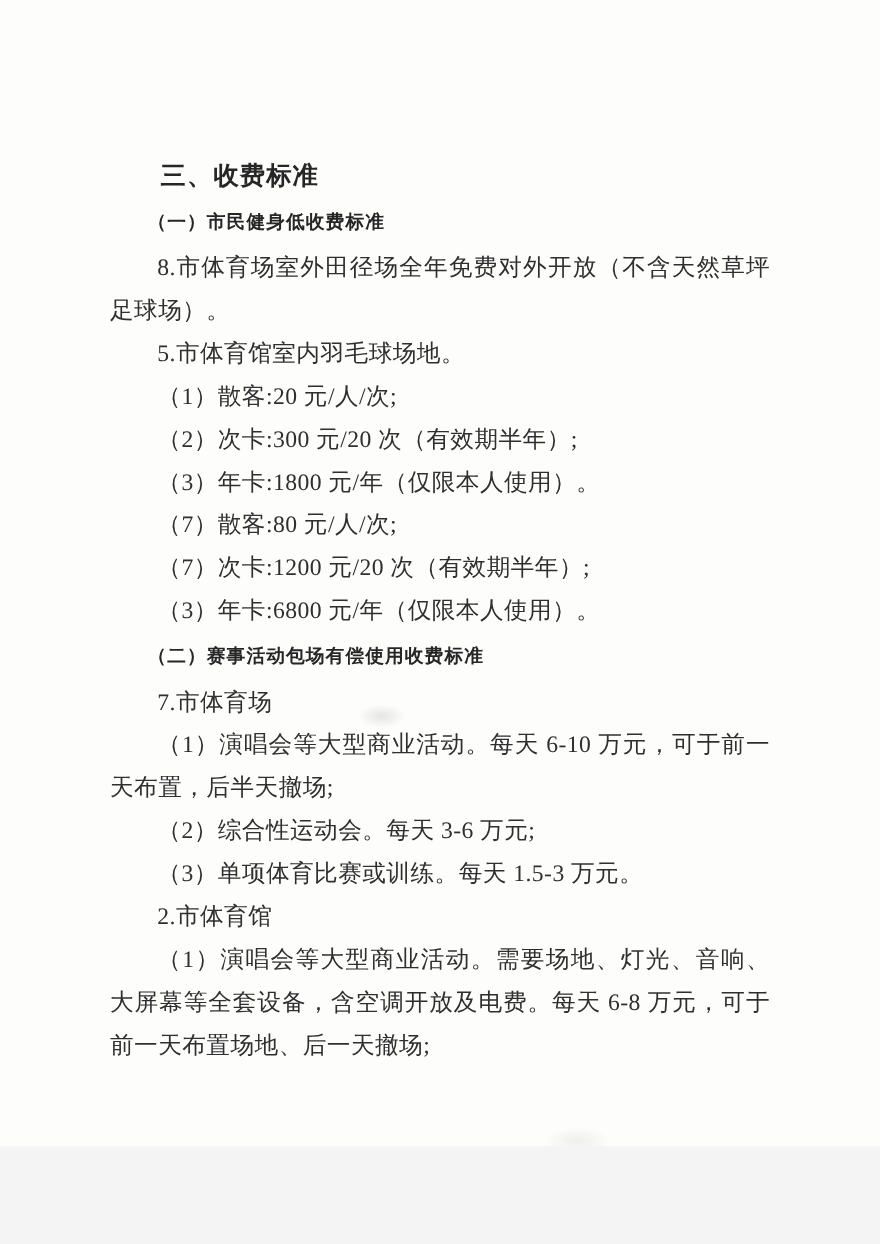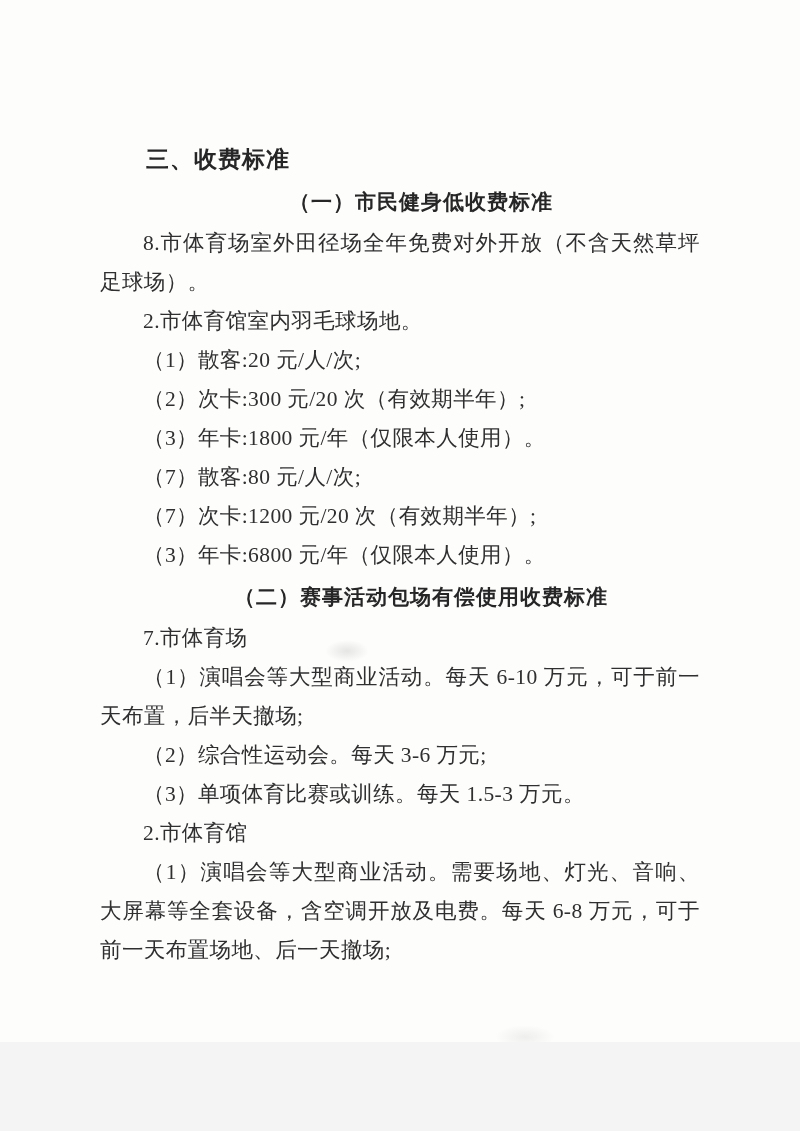--- a/index.html
+++ b/index.html
@@ -31,26 +31,25 @@
   .content p{margin:0;}
   .h1{
     font-family:"Liberation Sans","DejaVu Sans",sans-serif;
     font-size:23px;font-weight:bold;
     line-height:42px;
     text-indent:2em;
     color:#262626;
     letter-spacing:1px;
   }
   .h2{
-    font-size:21px;font-weight:bold;
+    font-size:17px;font-weight:bold;
     line-height:44px;
     text-indent:2em;
     color:#262626;
     letter-spacing:1px;
-    text-align:center;
   }
   .body-p{
     font-size:21.5px;
     line-height:39px;
     text-indent:2em;
     text-align:justify;
     text-align-last:left;
     letter-spacing:0.4px;
   }
   .page-number{
@@ -81,21 +80,21 @@
 <div class="page">
 
   <div class="smudge smudge-a"></div>
   <div class="smudge smudge-b"></div>
   <div class="smudge smudge-c"></div>
 
   <div class="content">
     <p class="h1">三、收费标准</p>
     <p class="h2">（一）市民健身低收费标准</p>
     <p class="body-p">8.市体育场室外田径场全年免费对外开放（不含天然草坪足球场）。</p>
-    <p class="body-p">2.市体育馆室内羽毛球场地。</p>
+    <p class="body-p">5.市体育馆室内羽毛球场地。</p>
     <p class="body-p">（1）散客:20 元/人/次;</p>
     <p class="body-p">（2）次卡:300 元/20 次（有效期半年）;</p>
     <p class="body-p">（3）年卡:1800 元/年（仅限本人使用）。</p>
     <p class="body-p">（7）散客:80 元/人/次;</p>
     <p class="body-p">（7）次卡:1200 元/20 次（有效期半年）;</p>
     <p class="body-p">（3）年卡:6800 元/年（仅限本人使用）。</p>
     <p class="h2">（二）赛事活动包场有偿使用收费标准</p>
     <p class="body-p">7.市体育场</p>
     <p class="body-p">（1）演唱会等大型商业活动。每天 6-10 万元，可于前一天布置，后半天撤场;</p>
     <p class="body-p">（2）综合性运动会。每天 3-6 万元;</p>

